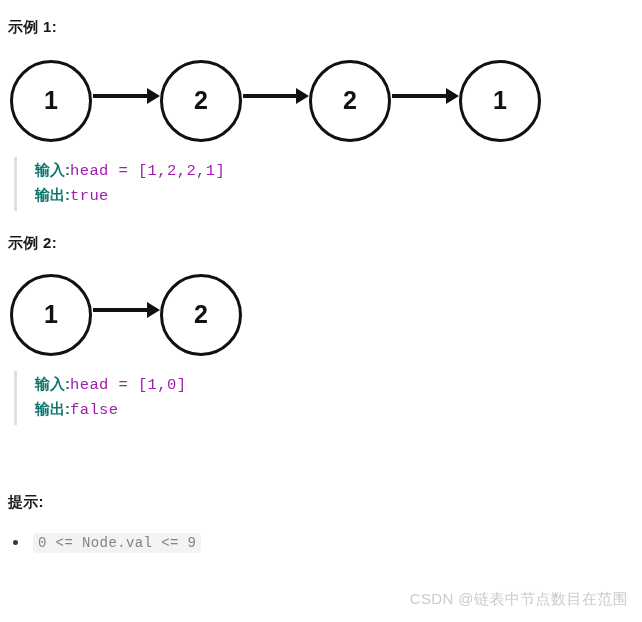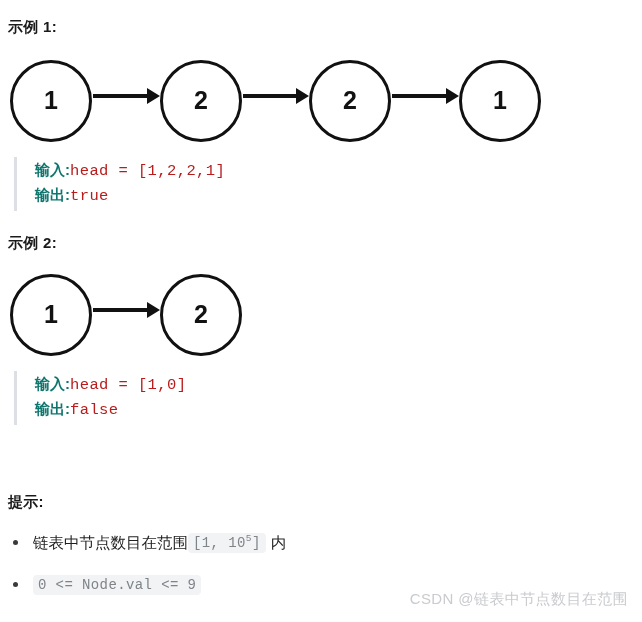--- a/index.html
+++ b/index.html
@@ -103,21 +103,21 @@
     font-size: 16px;
   }
   .io-label {
     font-weight: bold;
     color: #0f766e;
     font-family: "Liberation Sans", "DejaVu Sans", sans-serif;
     font-size: 15px;
   }
   .io-value {
     font-family: "Liberation Mono", "DejaVu Sans Mono", monospace;
-    color: #b91c1c;
+    color: #a21caf;
     font-size: 15.5px;
     letter-spacing: 0.4px;
   }
 
   
   .hint-list {
     position: absolute;
     left: 0;
     top: 528px;
     width: 642px;
@@ -246,23 +246,20 @@
     </div>
     <div class="io-line">
       <span class="io-label">输出:</span><span class="io-value">false</span>
     </div>
   </div>
 
   <div class="section-heading" id="heading-hints">提示:</div>
 
   <div class="hint-list">
 
-    <div class="hint-item">
-      <span class="hint-bullet"></span><span class="hint-text">链表中节点数目在范围</span><code class="inline-code"><span>[1, 10</span><sup>5</sup><span>]</span></code><span class="hint-text" style="margin-left:5px;">内</span>
-    </div>
 
     <div class="hint-item">
       <span class="hint-bullet"></span><code class="inline-code">0 &lt;= Node.val &lt;= 9</code>
     </div>
 
   </div>
 
   <div id="watermark">CSDN @链表中节点数目在范围</div>
 
 </div>

